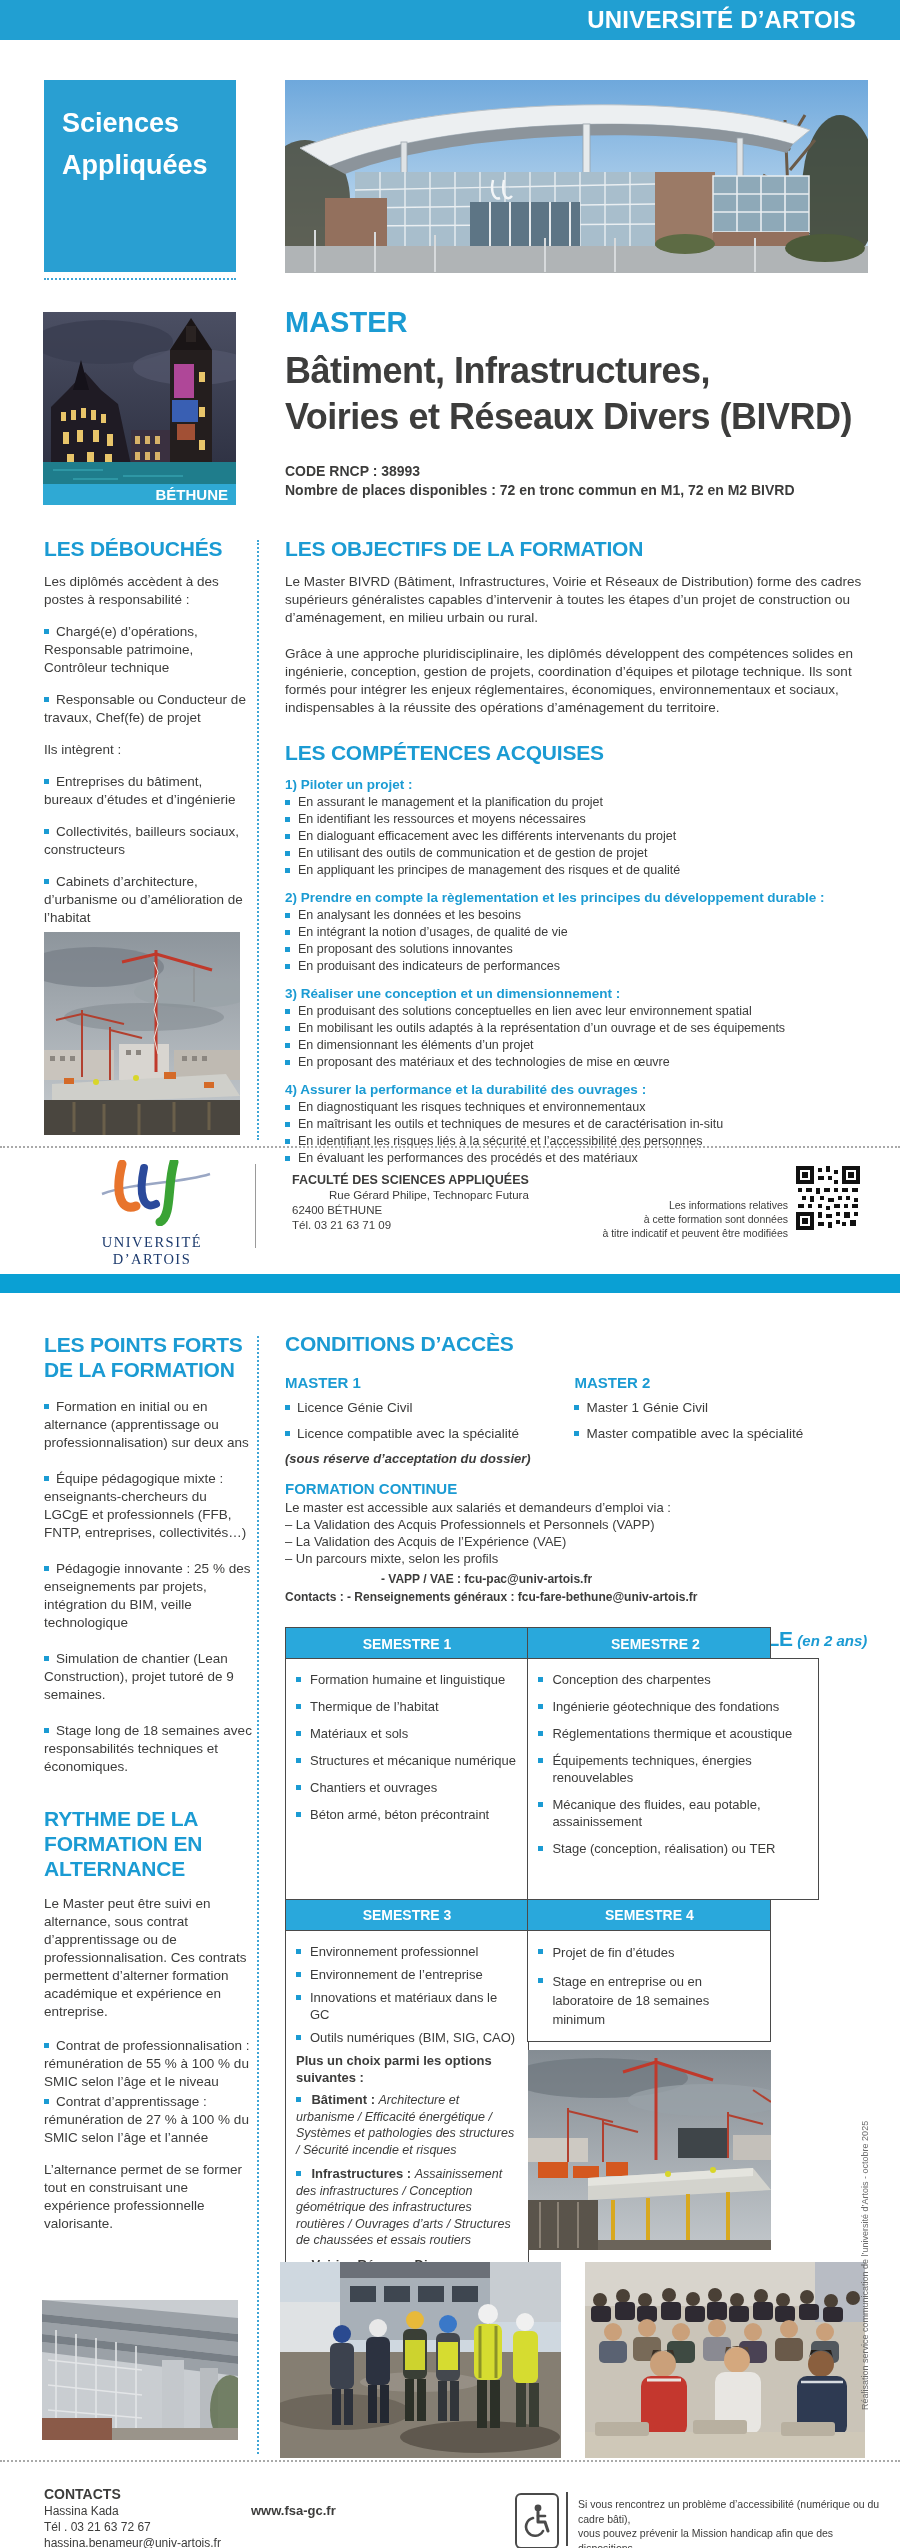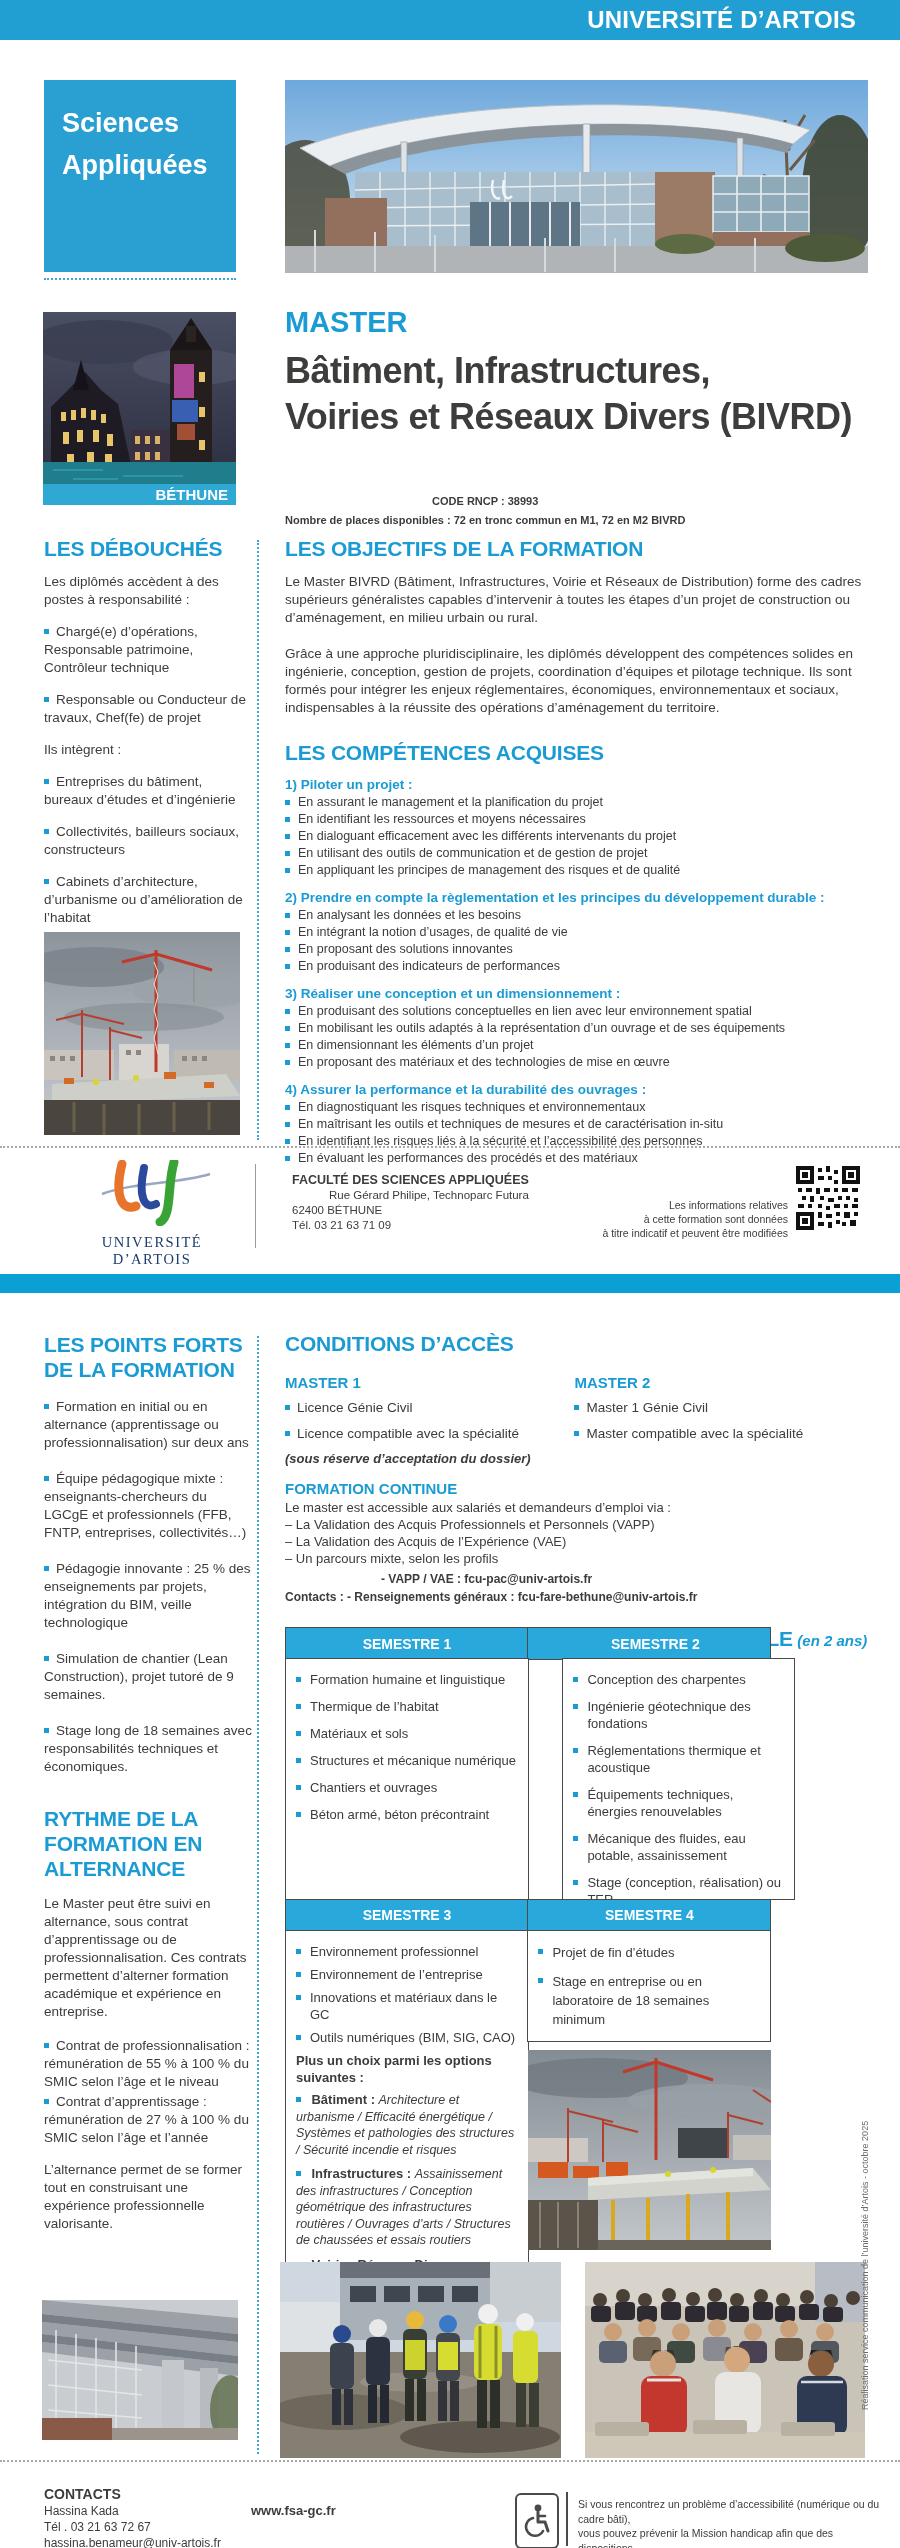--- a/index.html
+++ b/index.html
@@ -195,21 +195,21 @@
       </g>
     </svg>
     <div style="width:193px;height:21px;background:#2fa9d4;color:#fff;font-weight:bold;font-size:15px;line-height:21px;text-align:right;padding-right:8px;box-sizing:border-box;">BÉTHUNE</div>
   </div>
 
   <div class="abs" style="left:285px;top:306px;color:#1b9bd3;font-weight:bold;font-size:29px;">MASTER</div>
   <div class="abs" style="left:285px;top:348px;width:590px;font-weight:bold;font-size:36px;line-height:46px;color:#3d3d3c;letter-spacing:-0.5px;">
     <div>Bâtiment, Infrastructures,</div>
     <div>Voiries et Réseaux Divers (BIVRD)</div>
   </div>
-  <div class="abs" style="left:285px;top:492px;font-weight:bold;font-size:11px;line-height:19px;text-align:center;">
+  <div class="abs" style="left:285px;top:462px;font-weight:bold;font-size:14px;line-height:19px;">
     <div>CODE RNCP : 38993</div>
     <div>Nombre de places disponibles : 72 en tronc commun en M1, 72 en M2 BIVRD</div>
   </div>
 
   <div class="abs" style="left:44px;top:537px;width:206px;">
     <h2 class="sec-h">LES DÉBOUCHÉS</h2>
     <p class="body-t">Les diplômés accèdent à des postes à responsabilité :</p>
     <ul class="blist">
 
     <li>Chargé(e) d’opérations, Responsable patrimoine, Contrôleur technique</li>
@@ -504,21 +504,21 @@
     <ul class="tlist">
 
     <li>Formation humaine et linguistique</li>
         <li>Thermique de l’habitat</li>
         <li>Matériaux et sols</li>
         <li>Structures et mécanique numérique</li>
         <li>Chantiers et ouvrages</li>
         <li>Béton armé, béton précontraint</li>
       </ul>
   </div>
-  <div class="abs td-cell" style="left:527.4px;top:1658.4px;width:233px;height:242px;margin-left:35px;">
+  <div class="abs td-cell" style="left:527.4px;top:1658.4px;width:292px;height:242px;">
     <ul class="tlist">
 
     <li>Conception des charpentes</li>
         <li>Ingénierie géotechnique des fondations</li>
         <li>Réglementations thermique et acoustique</li>
         <li>Équipements techniques, énergies renouvelables</li>
         <li>Mécanique des fluides, eau potable, assainissement</li>
         <li>Stage (conception, réalisation) ou TER</li>
       </ul>
   </div>

